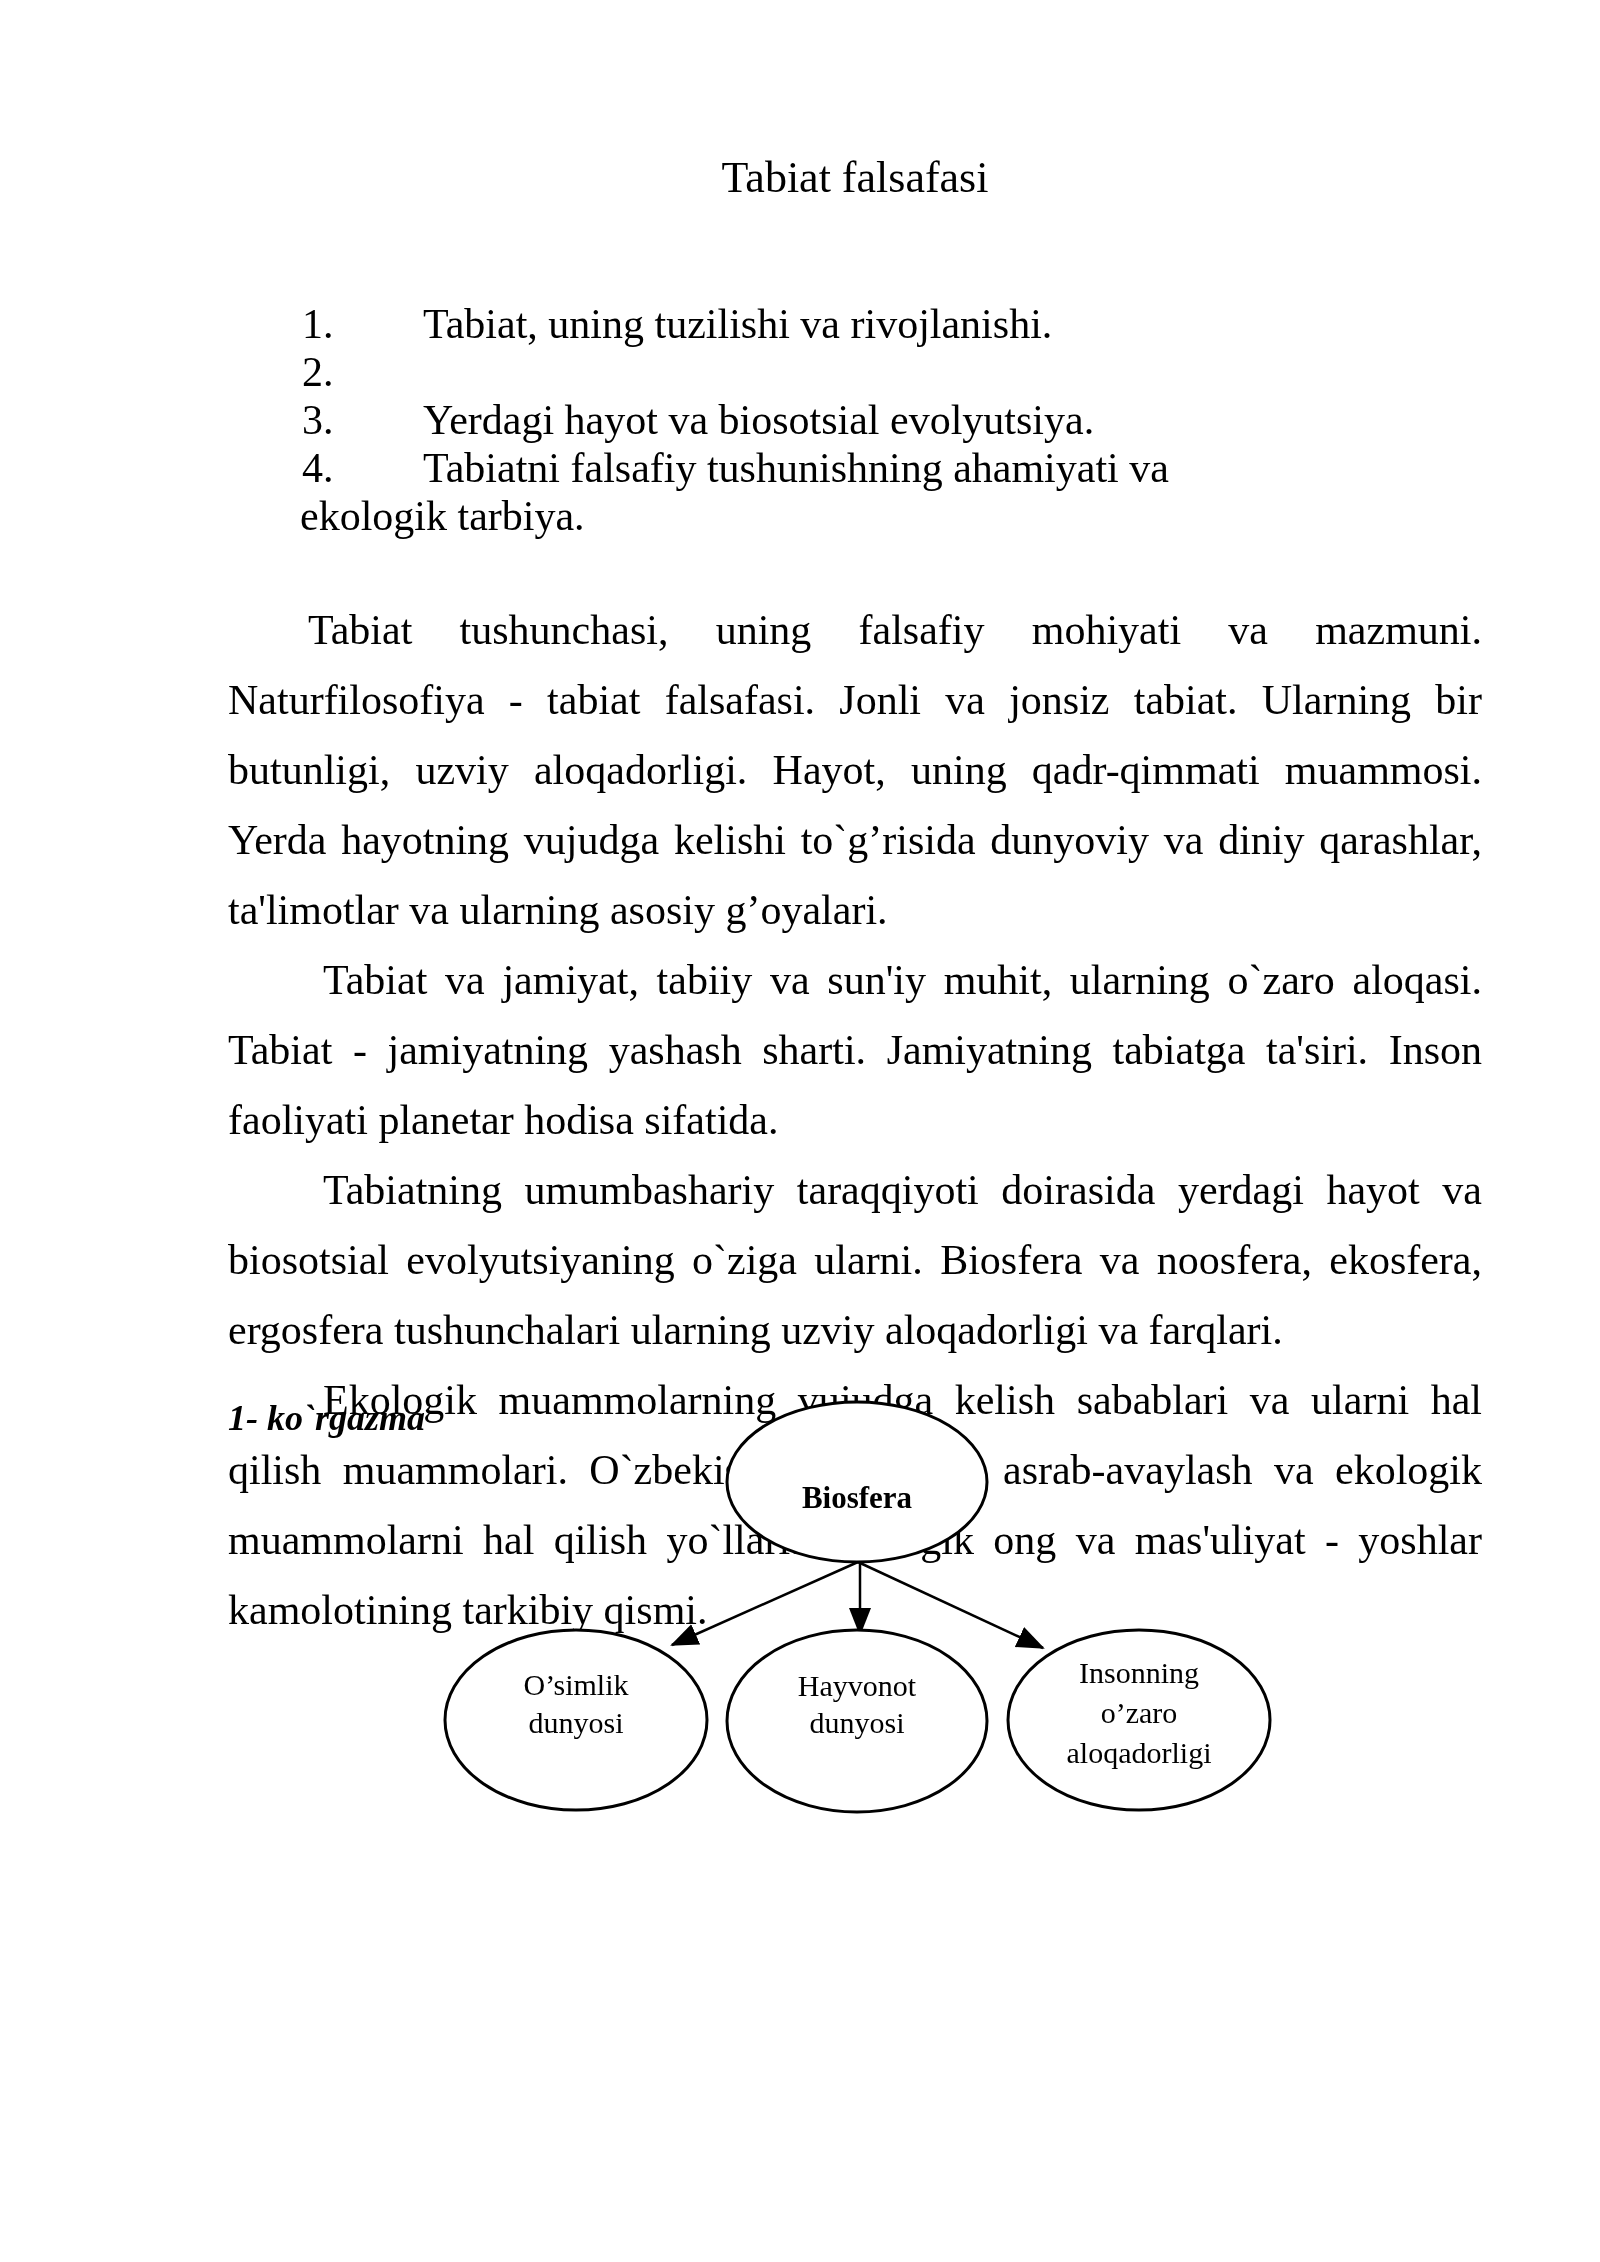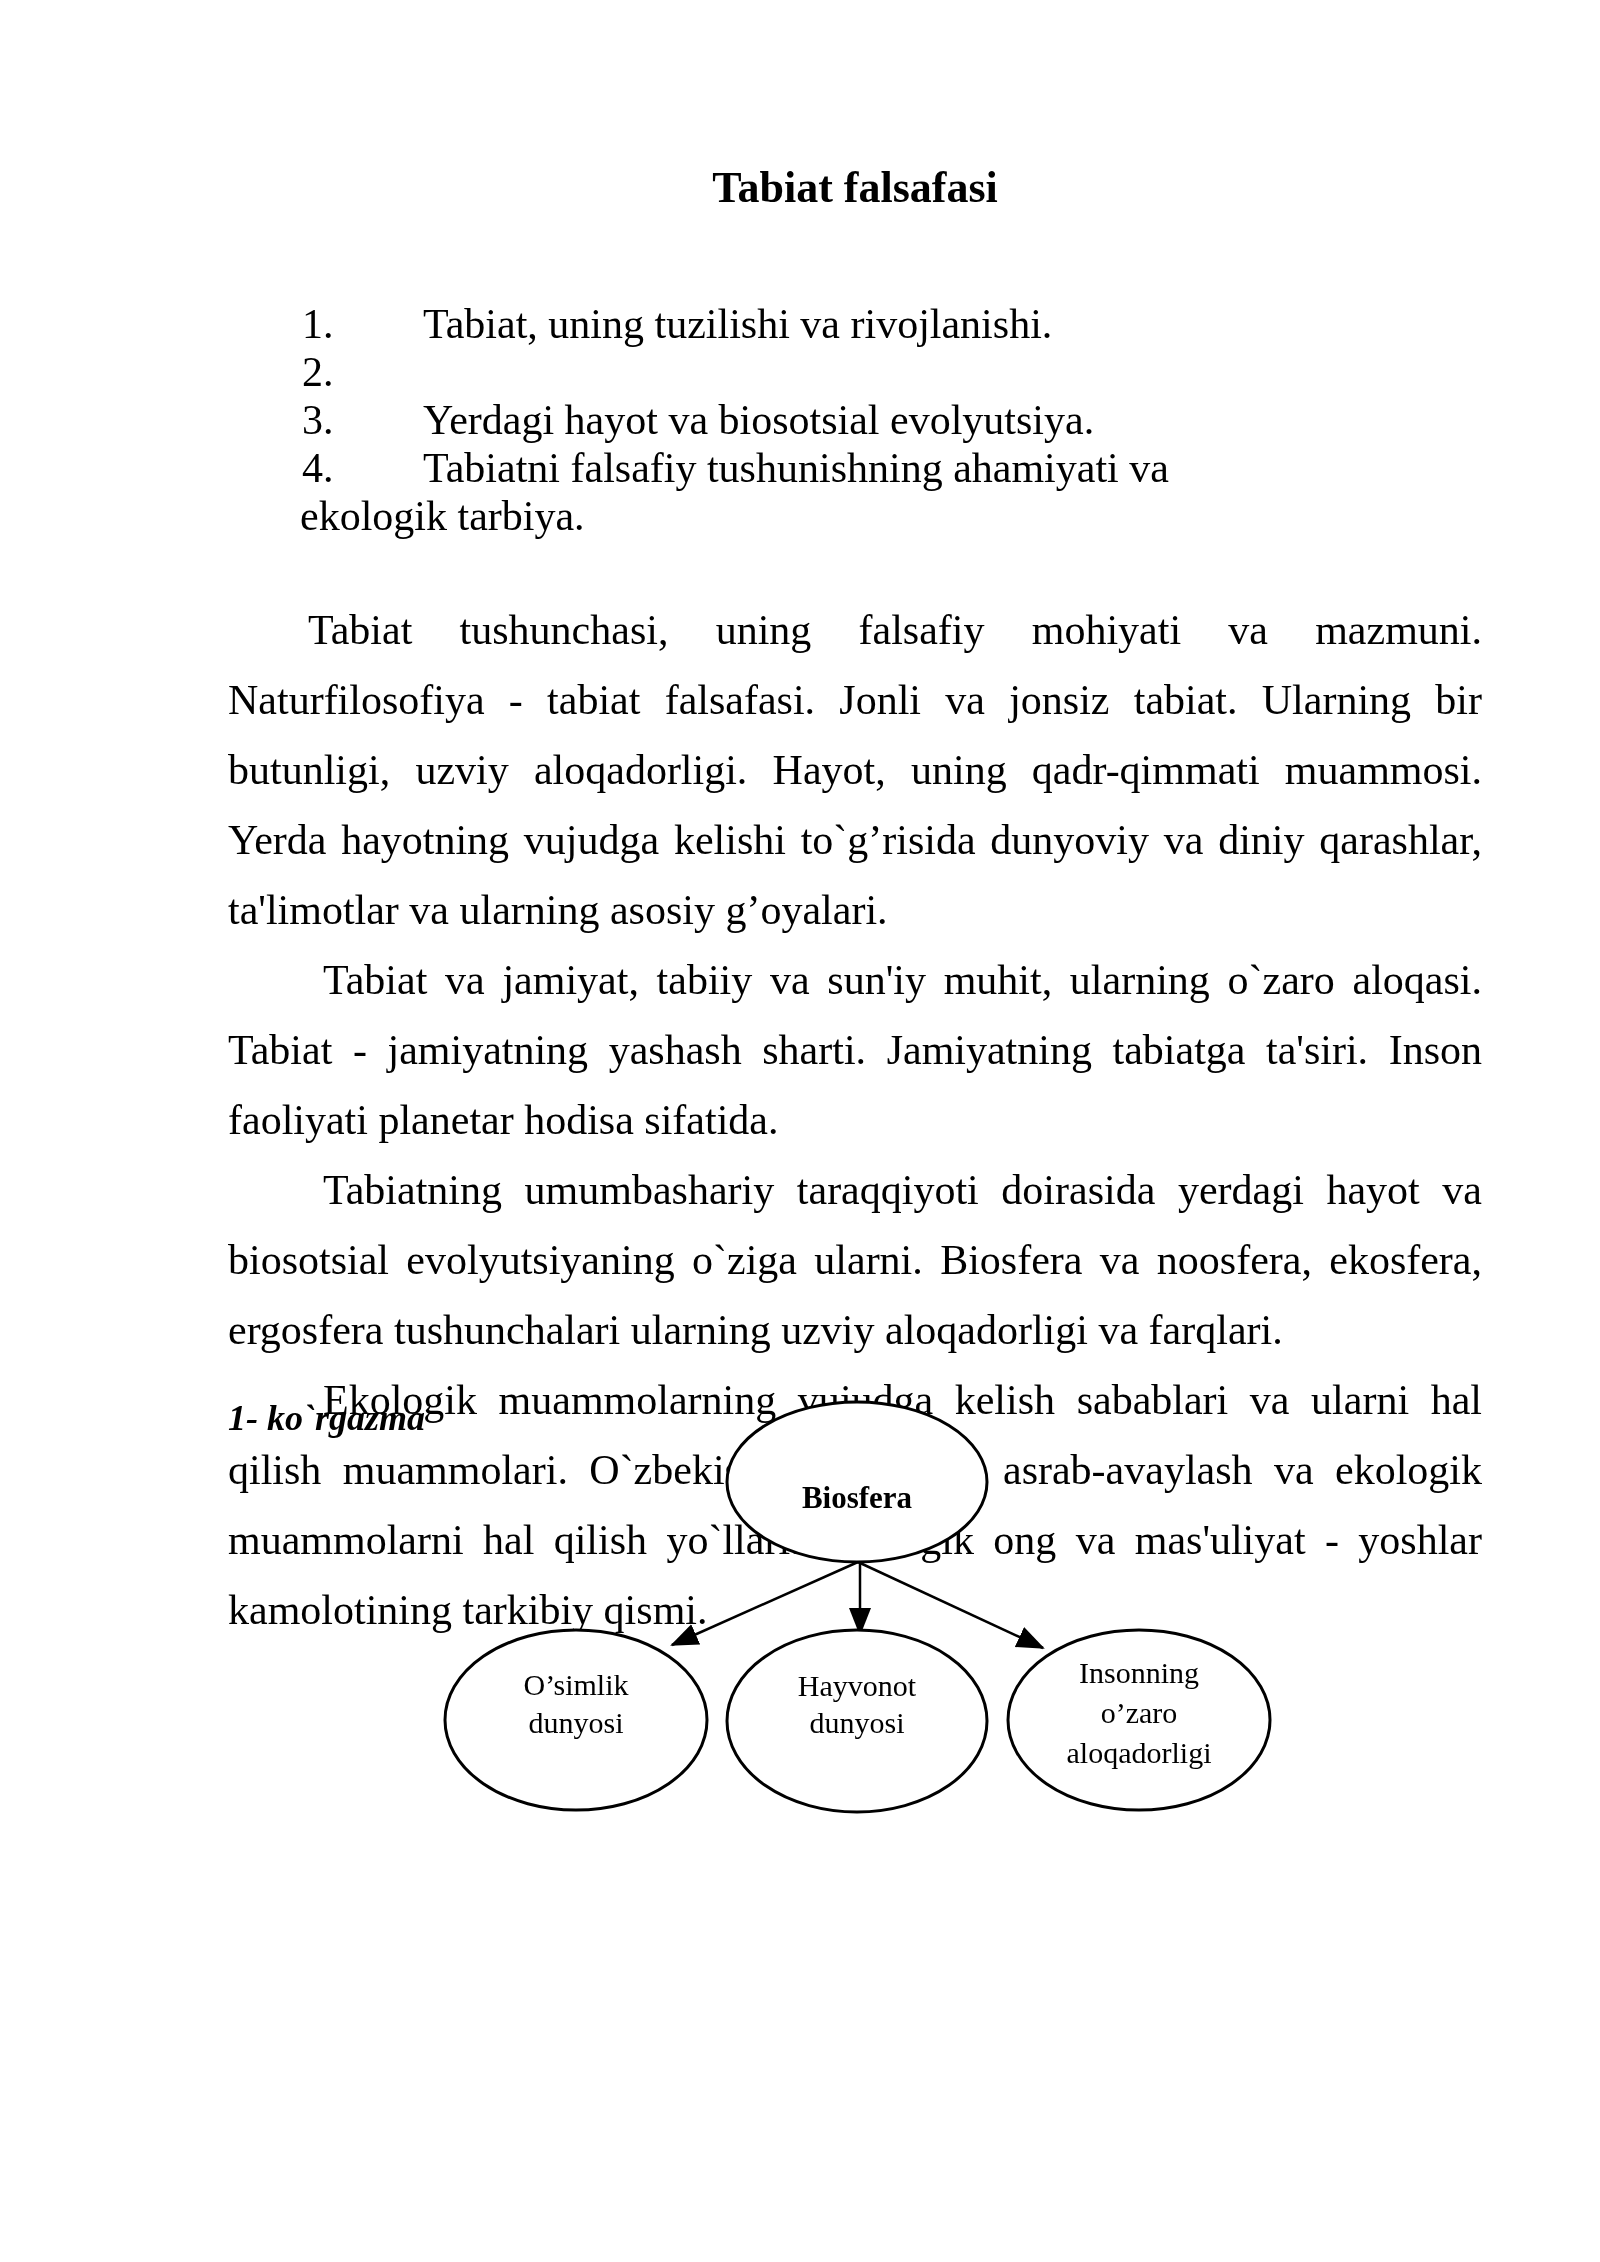--- a/index.html
+++ b/index.html
@@ -7,23 +7,23 @@
     position: relative;
     width: 1600px;
     height: 2262px;
     background: #ffffff;
     color: #000000;
     font-family: "Liberation Serif", "DejaVu Serif", serif;
     overflow: hidden;
   }
   .doc-title {
     position: absolute;
-    left: 228px; top: 162px; width: 1254px;
+    left: 228px; top: 152px; width: 1254px;
     text-align: center;
-    font-size: 44px; line-height: 52px; font-weight: bold;
+    font-size: 44px; line-height: 52px; font-weight: normal;
   }
   .plan-heading {
     position: absolute;
     left: 228px; top: 250px; width: 1254px;
     text-align: center;
     font-size: 44px; line-height: 52px; font-weight: bold;
   }
   .plan-list {
     position: absolute;
     left: 228px; top: 300px; width: 1254px;

